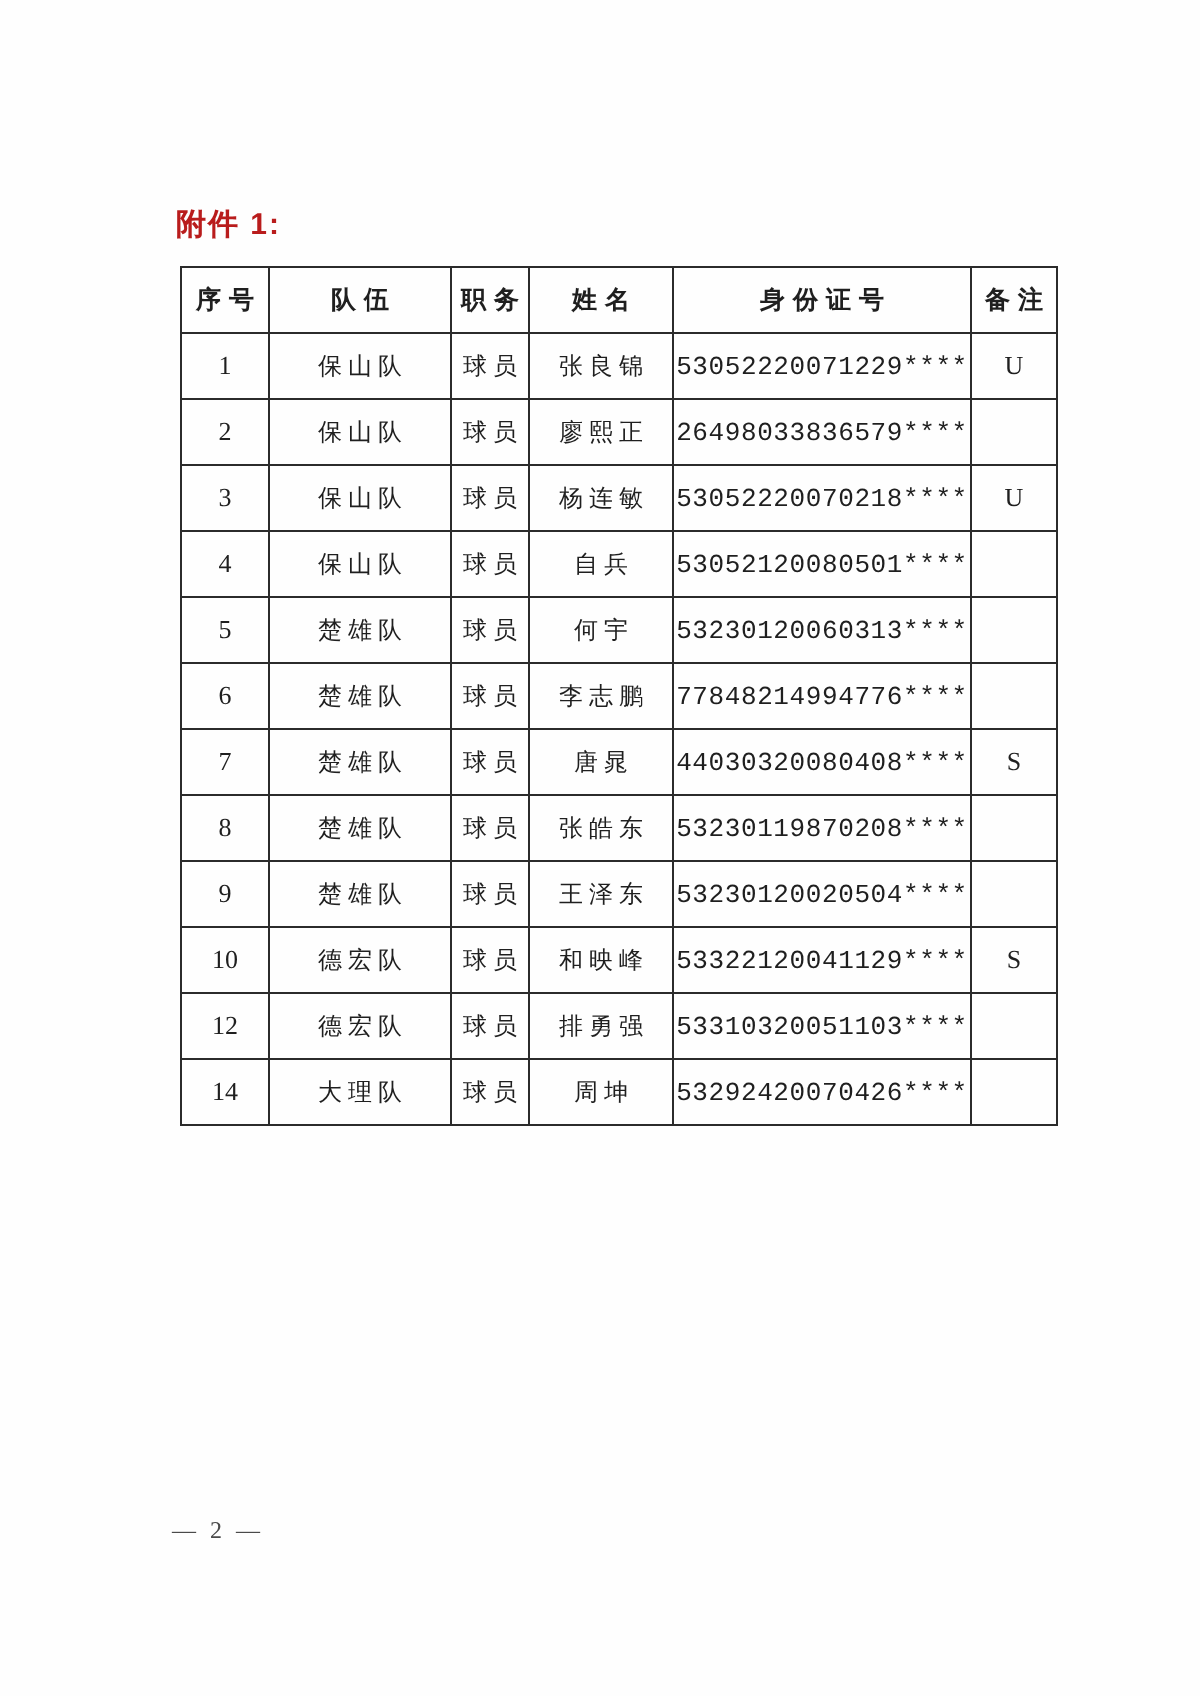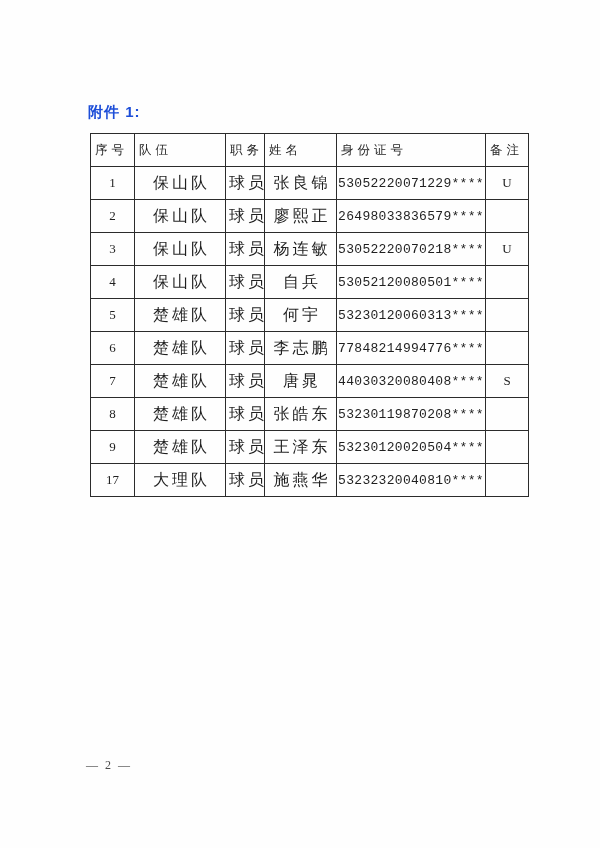--- a/index.html
+++ b/index.html
@@ -17,21 +17,21 @@
     overflow: hidden;
   }
   .attachment {
     position: absolute;
     left: 88px;
     top: 103px;
     font-family: "Liberation Sans", "DejaVu Sans", sans-serif;
     font-weight: 700;
     font-size: 15px;
     letter-spacing: 1px;
-    color: #1d4ed8;
+    color: #b91c1c;
   }
   table.roster {
     position: absolute;
     left: 90px;
     top: 133px;
     width: 438px;
     border-collapse: collapse;
     table-layout: fixed;
   }
   table.roster, table.roster th, table.roster td {
@@ -46,41 +46,41 @@
     font-weight: 700;
     font-size: 13.5px;
     letter-spacing: 0.5px;
     text-align: center;
     vertical-align: middle;
     color: #151515;
     padding: 0;
   }
   tr.header-row th {
     height: 32px;
-    font-weight: 400;
+    font-weight: 700;
     font-size: 12.5px;
     letter-spacing: 4px;
     text-indent: 4px;
-    text-align: left;
+    text-align: center;
     vertical-align: middle;
     padding: 0;
   }
   tbody td {
     height: 32px;
     text-align: center;
     vertical-align: middle;
     padding: 0;
     white-space: nowrap;
     overflow: hidden;
   }
   td.col-num {
     font-size: 13px;
   }
   td.col-cjk {
-    font-size: 16px;
+    font-size: 12px;
     letter-spacing: 3px;
     text-indent: 3px;
   }
   td.col-id {
     font-size: 13px;
     letter-spacing: 0.3px;
     font-family: Liberation Mono, monospace;
   }
   td.col-note {
     font-size: 13px;
@@ -187,25 +187,41 @@
         </tr>
         <tr>
           <td class="col-num">9</td>
           <td class="col-cjk">楚雄队</td>
           <td class="col-cjk">球员</td>
           <td class="col-cjk">王泽东</td>
           <td class="col-id">53230120020504****</td>
           <td class="col-note"></td>
         </tr>
         <tr>
-          <td class="col-num">17</td>
+          <td class="col-num">10</td>
+          <td class="col-cjk">德宏队</td>
+          <td class="col-cjk">球员</td>
+          <td class="col-cjk">和映峰</td>
+          <td class="col-id">53322120041129****</td>
+          <td class="col-note">S</td>
+        </tr>
+        <tr>
+          <td class="col-num">12</td>
+          <td class="col-cjk">德宏队</td>
+          <td class="col-cjk">球员</td>
+          <td class="col-cjk">排勇强</td>
+          <td class="col-id">53310320051103****</td>
+          <td class="col-note"></td>
+        </tr>
+        <tr>
+          <td class="col-num">14</td>
           <td class="col-cjk">大理队</td>
           <td class="col-cjk">球员</td>
-          <td class="col-cjk">施燕华</td>
-          <td class="col-id">53232320040810****</td>
+          <td class="col-cjk">周坤</td>
+          <td class="col-id">53292420070426****</td>
           <td class="col-note"></td>
         </tr>
       </tbody>
   </table>
 
   <div class="page-number">— 2 —</div>
 
 </div>
 
 </body></html>

